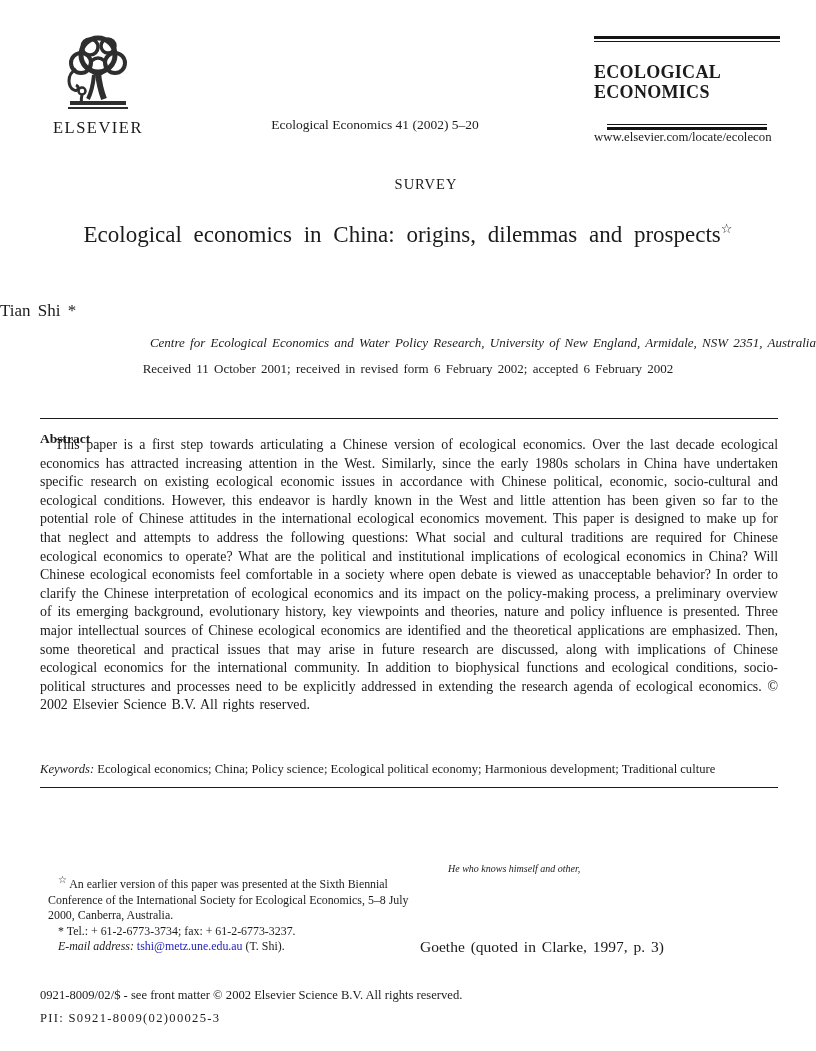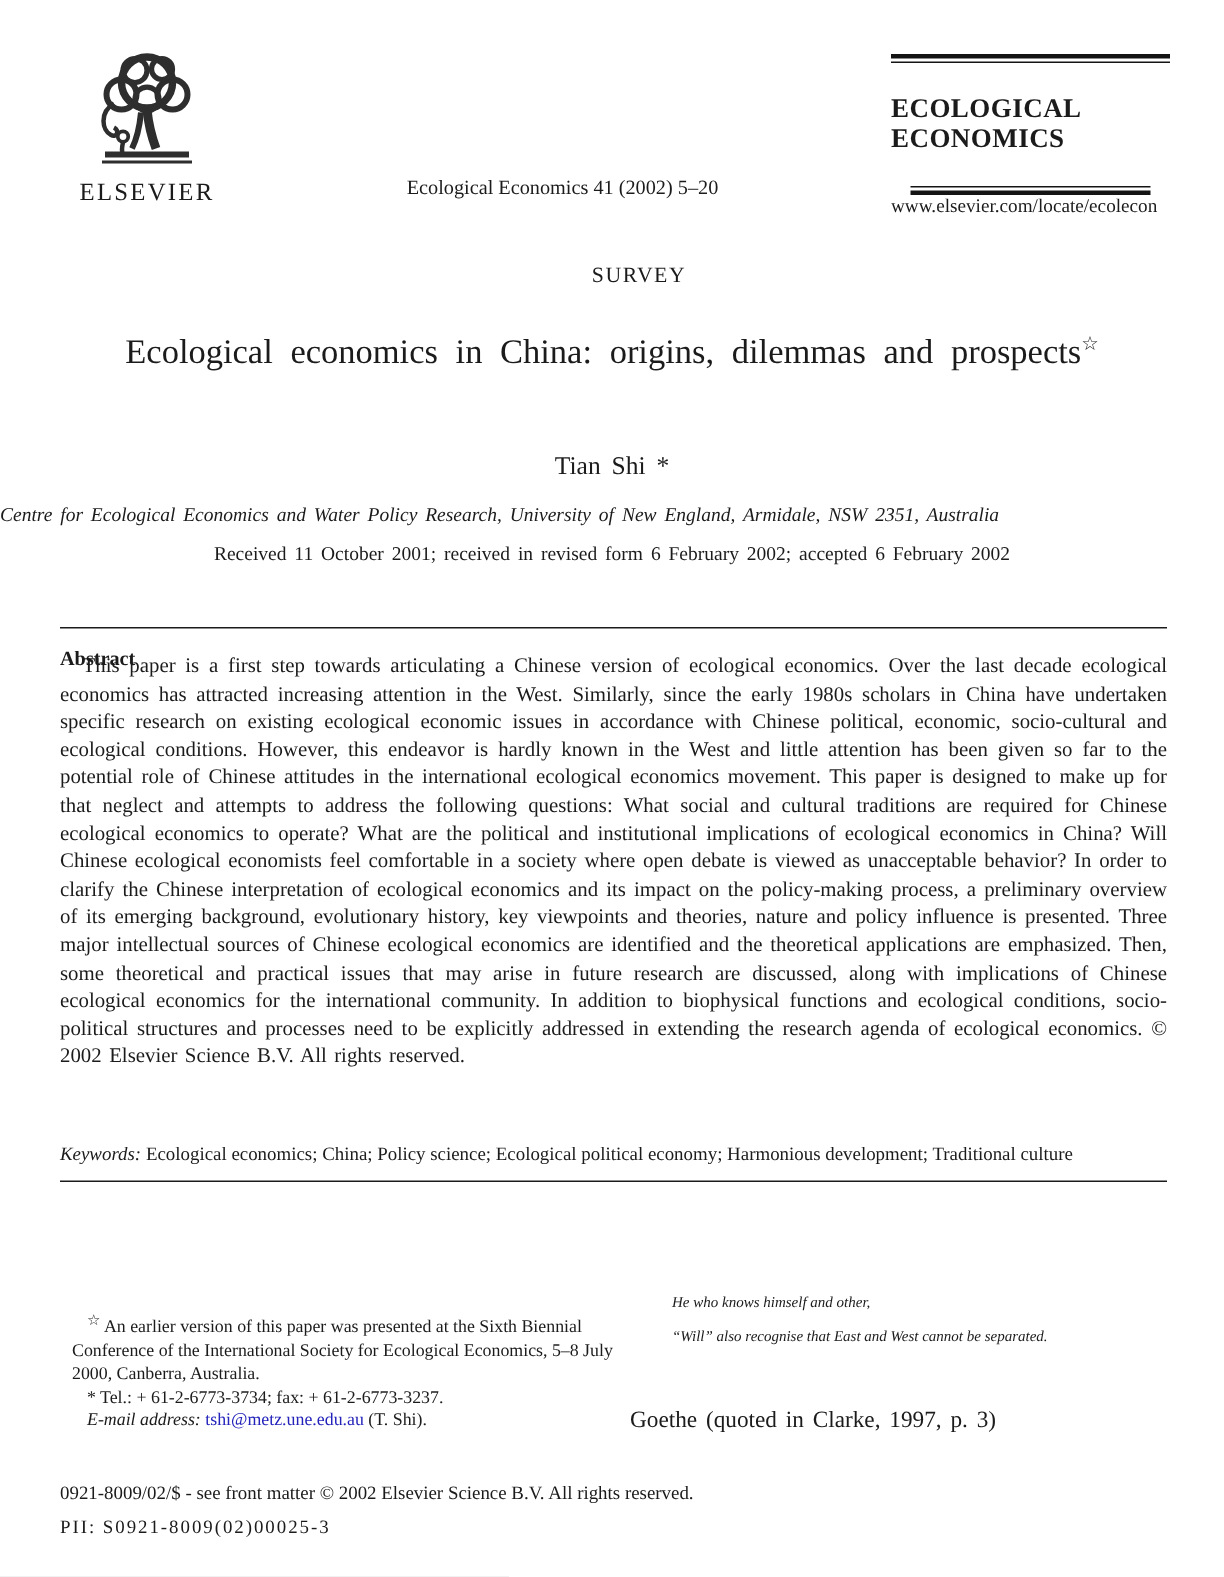--- a/index.html
+++ b/index.html
@@ -24,22 +24,22 @@
   .rule-heavy-b { height:0; border-top:3px solid #141414; margin-top:2px; }
   .jrule-bottom { width:160px; margin:22px auto 0 auto; }
   .jname { margin-top:20px; font-size:18px; font-weight:bold; line-height:20px; letter-spacing:0.3px; }
   .javail-bold { margin-top:6px; font-size:12px; font-weight:bold; }
   .javail-url { font-size:12.8px; }
 
   
   .survey { position:absolute; left:0; top:176px; width:816px; text-align:center; font-size:14.5px; letter-spacing:1px;padding-left:36px; }
   .title { position:absolute; left:68px; top:218px; width:680px; text-align:center; font-size:23px; line-height:34px; word-spacing:6px; }
   .title sup { font-size:13px; vertical-align:super; line-height:0; }
-  .author { position:absolute; left:0; top:301px; width:816px; text-align:center; font-size:17px; word-spacing:3px; }
-  .affiliation { position:absolute; left:0; top:335px; width:816px; text-align:left; font-style:italic; font-size:13px; word-spacing:2px; }
+  .author { position:absolute; left:0; top:301px; width:816px; font-size:17px; word-spacing:3px; }
+  .affiliation { position:absolute; left:0; top:335px; width:816px; text-align:right; font-style:italic; font-size:13px; word-spacing:2px; }
   .received { position:absolute; left:0; top:361px; width:816px; text-align:center; font-size:13px; word-spacing:2px; }
 
   .rule-abstract { position:absolute; left:40px; top:418px; width:738px; border-top:1.5px solid #1b1b1b; }
   .abstract-heading { position:absolute; left:40px; top:431px; font-size:13.5px; font-weight:bold; }
   .abstract-body {
     position:absolute; left:40px; top:436px; width:738px;
     font-size:13.9px; line-height:18.6px; text-align:justify; text-indent:15px; word-spacing:1.5px;
   }
   .keywords { position:absolute; left:40px; top:762px; width:740px; font-size:12.6px; }
   .keywords .kw-label { font-style:italic; }
@@ -122,21 +122,20 @@
 
   <div class="rule-abstract"></div>
   <div class="abstract-heading">Abstract</div>
   <div class="abstract-body">This paper is a first step towards articulating a Chinese version of ecological economics. Over the last decade ecological economics has attracted increasing attention in the West. Similarly, since the early 1980s scholars in China have undertaken specific research on existing ecological economic issues in accordance with Chinese political, economic, socio-cultural and ecological conditions. However, this endeavor is hardly known in the West and little attention has been given so far to the potential role of Chinese attitudes in the international ecological economics movement. This paper is designed to make up for that neglect and attempts to address the following questions: What social and cultural traditions are required for Chinese ecological economics to operate? What are the political and institutional implications of ecological economics in China? Will Chinese ecological economists feel comfortable in a society where open debate is viewed as unacceptable behavior? In order to clarify the Chinese interpretation of ecological economics and its impact on the policy-making process, a preliminary overview of its emerging background, evolutionary history, key viewpoints and theories, nature and policy influence is presented. Three major intellectual sources of Chinese ecological economics are identified and the theoretical applications are emphasized. Then, some theoretical and practical issues that may arise in future research are discussed, along with implications of Chinese ecological economics for the international community. In addition to biophysical functions and ecological conditions, socio-political structures and processes need to be explicitly addressed in extending the research agenda of ecological economics. © 2002 Elsevier Science B.V. All rights reserved.</div>
 
   <div class="keywords"><span class="kw-label">Keywords:</span><span> Ecological economics; China; Policy science; Ecological political economy; Harmonious development; Traditional culture</span></div>
   <div class="rule-keywords"></div>
 
   <div class="quote">
     <div>He who knows himself and other,</div>
-    <div>“Will” also recognise that East and West cannot be separated.</div>
   </div>
   <div class="attribution">Goethe (quoted in Clarke, 1997, p. 3)</div>
 
   <div class="footnote">
     <p><span class="fn-star">☆</span><span> An earlier version of this paper was presented at the Sixth Biennial Conference of the International Society for Ecological Economics, 5–8 July 2000, Canberra, Australia.</span></p>
     <p>* Tel.: + 61-2-6773-3734; fax: + 61-2-6773-3237.</p>
     <p><span class="fn-email-label">E-mail address:</span> <a href="#" class="fn-email">tshi@metz.une.edu.au</a><span> (T. Shi).</span></p>
   </div>
 
   <div class="footer-issn">0921-8009/02/$ - see front matter © 2002 Elsevier Science B.V. All rights reserved.</div>

